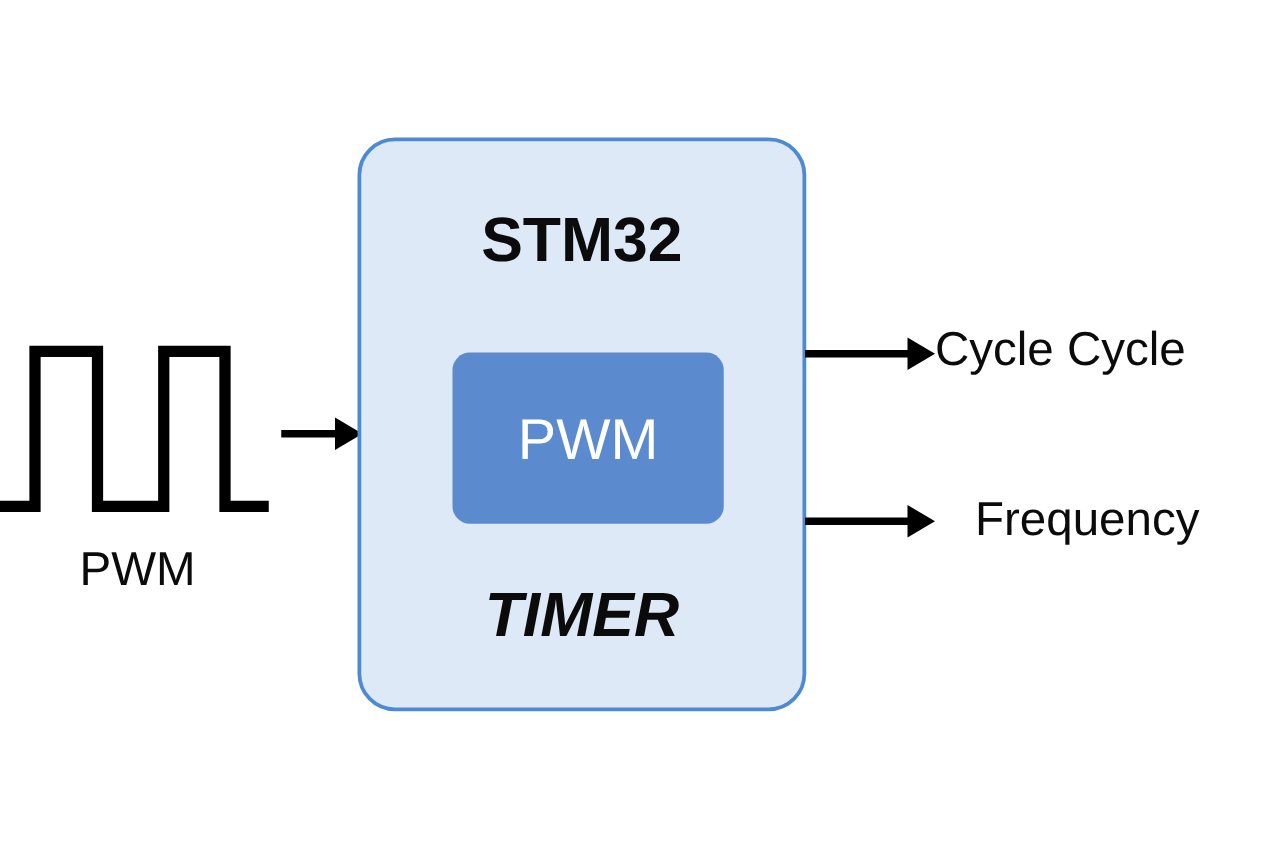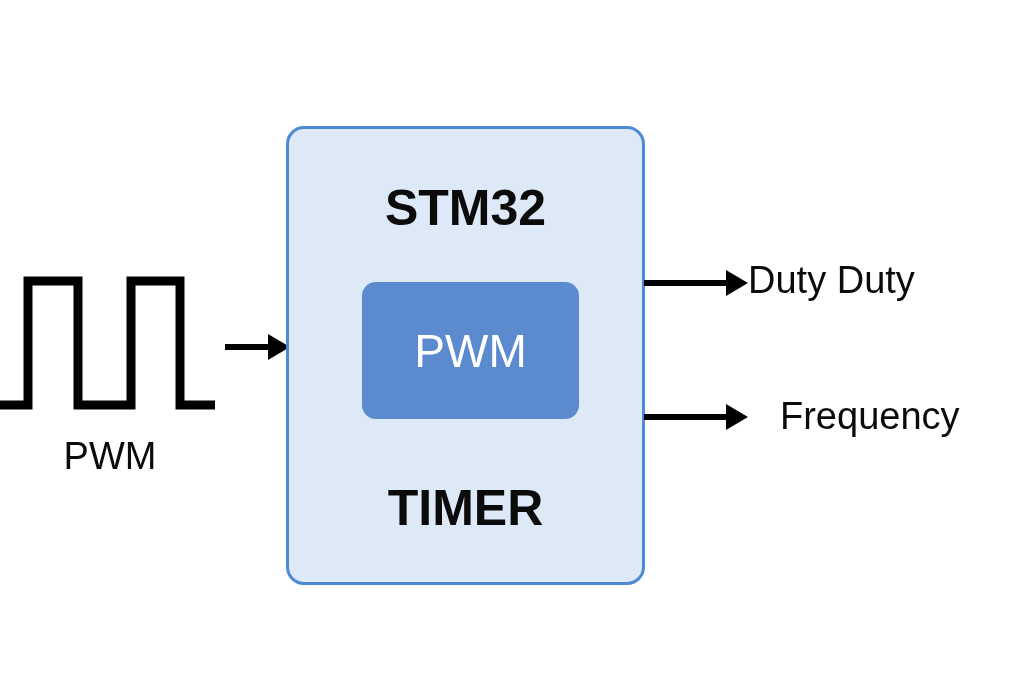--- a/index.html
+++ b/index.html
@@ -13,43 +13,43 @@
     height: 683px;
     background: #ffffff;
     overflow: hidden;
     font-family: "Liberation Sans", sans-serif;
   }
 
   
   .mcu-box {
     position: absolute;
     left: 286px;
-    top: 126px;
+    top: 110px;
     width: 359px;
     height: 459px;
     box-sizing: border-box;
     background: #DEE9F7;
     border: 3px solid #4D8AD4;
-    border-radius: 18px;
+    border-radius: 30px;
   }
 
   .mcu-title,
   .mcu-subtitle {
     position: absolute;
     width: 100%;
     text-align: center;
     color: #0b0b0b;
     font-weight: bold;
     font-size: 50px;
     line-height: 1;
     letter-spacing: 0px;
     white-space: nowrap;
   }
   .mcu-title { top: 54px; }
-  .mcu-subtitle { top: 354px; }
+  .mcu-subtitle { top: 354px; font-style: italic; }
 
   
   .pwm-block {
     position: absolute;
     left: 362px;
     top: 282px;
     width: 217px;
     height: 137px;
     background: #5B8ACE;
     border-radius: 14px;
@@ -126,21 +126,21 @@
   </div>
 
   <div class="pwm-block">
     <span class="pwm-block-label">PWM</span>
   </div>
 
   <svg class="arrow-svg arrow-out-1" viewBox="0 0 110 42" aria-hidden="true">
     <line x1="0" y1="21" x2="84" y2="21" stroke="#000000" stroke-width="6"></line>
     <polygon points="82,8 104,21 82,34" fill="#000000"></polygon>
   </svg>
-  <div class="out-label out-label-1">Duty Duty</div>
+  <div class="out-label out-label-1">Cycle Cycle</div>
 
   <svg class="arrow-svg arrow-out-2" viewBox="0 0 110 42" aria-hidden="true">
     <line x1="0" y1="21" x2="84" y2="21" stroke="#000000" stroke-width="6"></line>
     <polygon points="82,8 104,21 82,34" fill="#000000"></polygon>
   </svg>
   <div class="out-label out-label-2">Frequency</div>
 
 </div>
 
 </body></html>

